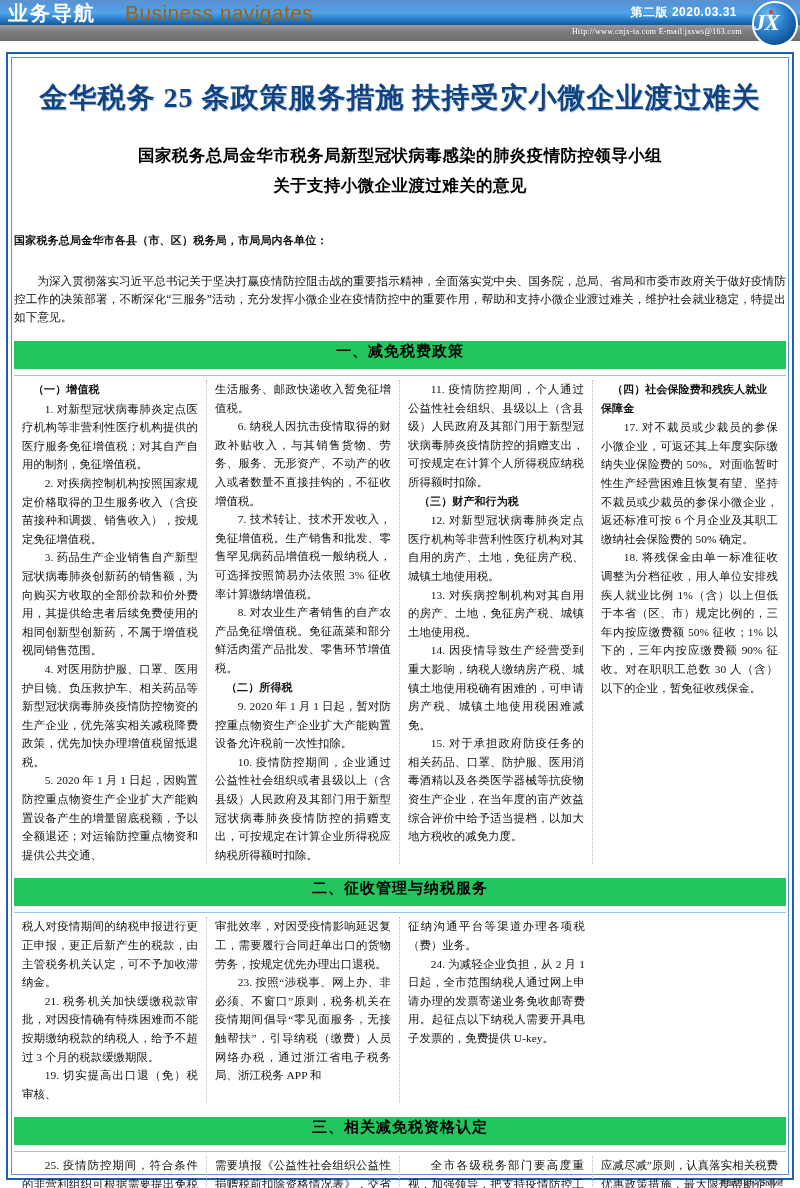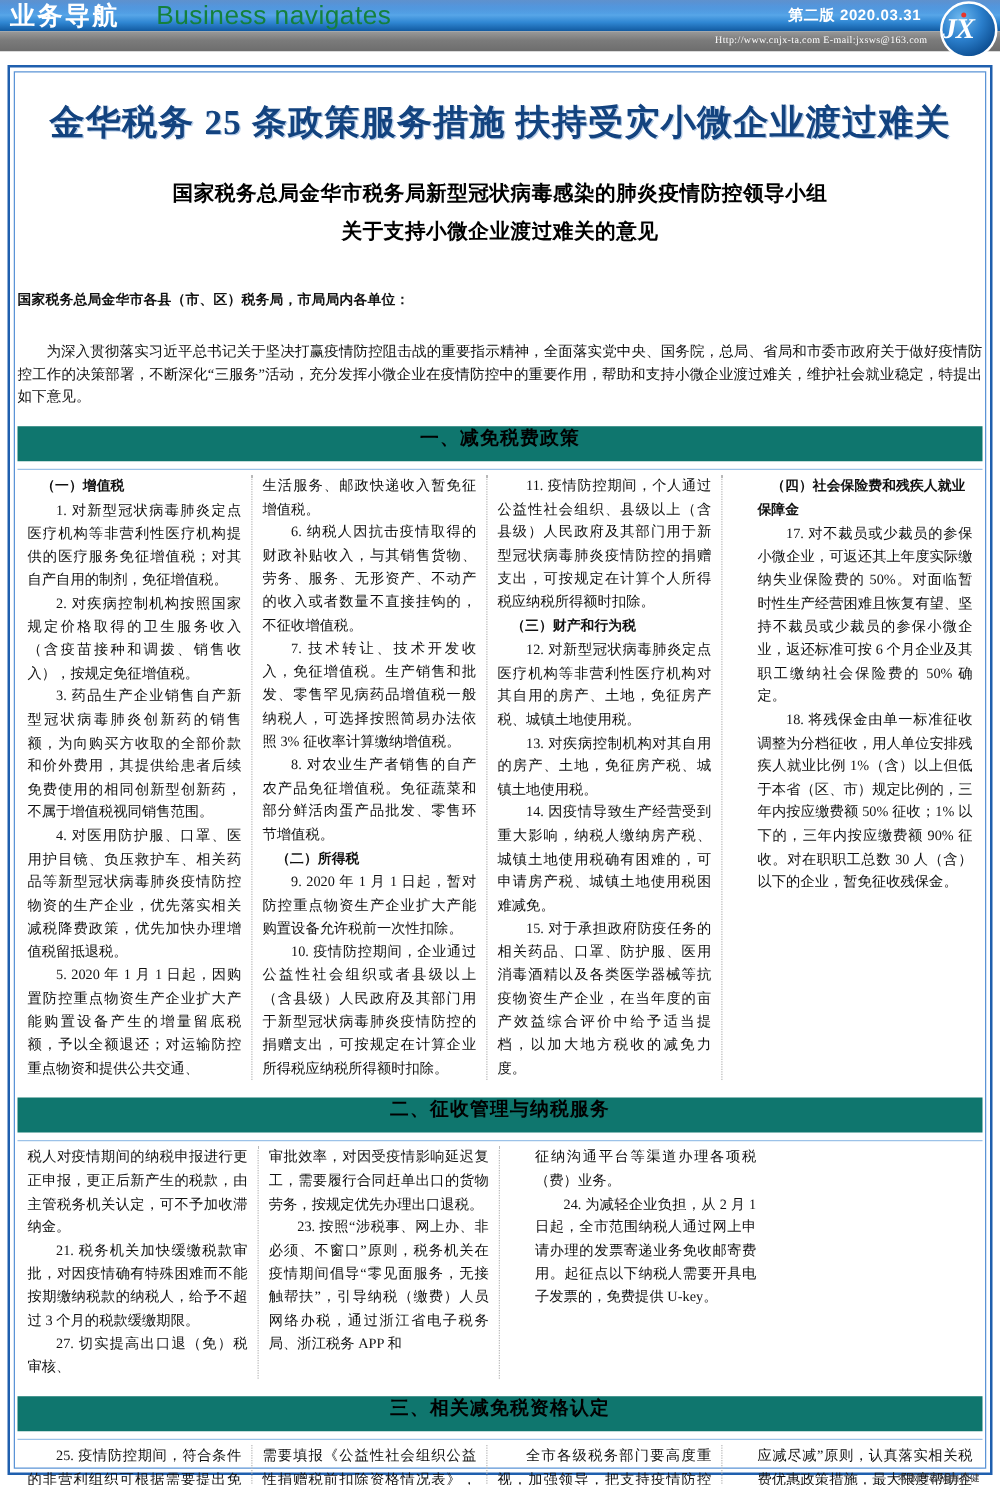--- a/index.html
+++ b/index.html
@@ -42,21 +42,21 @@
     font-weight: bold;
     color: #ffffff;
     letter-spacing: 2px;
     line-height: 24px;
   }
   .masthead-en {
     position: absolute;
     left: 125px; top: 0px;
     font-family: "Liberation Sans", sans-serif;
     font-size: 21px;
-    color: #15803d;
+    color: #a16207;
     line-height: 25px;
     letter-spacing: .4px;
   }
   .masthead-issue {
     position: absolute;
     right: 63px; top: 4px;
     font-family: "Liberation Sans", sans-serif;
     font-size: 12px;
     font-weight: bold;
     color: #ffffff;
@@ -183,21 +183,21 @@
     letter-spacing: .1px;
   }
 
   
   .section {
     margin-top: 14px;
   }
   .section-band {
     position: relative;
     height: 28px;
-    background: #0f766e;
+    background: #22c55e;
     margin-bottom: 6px;
   }
   .section-band-title {
     position: absolute;
     left: 0; right: 0; top: -3px;
     text-align: center;
     font-family: "Liberation Sans", sans-serif;
     font-weight: bold;
     font-size: 15px;
     color: #000;
@@ -214,21 +214,21 @@
   .cols {
     display: flex;
     gap: 0;
   }
   .col {
     width: 193px;
     box-sizing: border-box;
     padding: 0 8px;
     border-right: 1px dotted #b9b9b9;
   }
-  .col:last-child { border-right: none; margin-left: 20px; }
+  .col:last-child { border-right: none; }
 
   .sub {
     font-family: "Liberation Sans", sans-serif;
     font-weight: bold;
     font-size: 11px;
     line-height: 18.6px;
     text-indent: 1em;
     margin: 0 0 1px 0;
     letter-spacing: .1px;
   }
@@ -329,21 +329,21 @@
       </div>
       <div class="section">
         <div class="section-band">
           <div class="section-band-title">二、征收管理与纳税服务</div>
         </div>
         <div class="section-rule"></div>
         <div class="cols">
           <div class="col">
             <p class="para cont">税人对疫情期间的纳税申报进行更正申报，更正后新产生的税款，由主管税务机关认定，可不予加收滞纳金。</p>
             <p class="para">21. 税务机关加快缓缴税款审批，对因疫情确有特殊困难而不能按期缴纳税款的纳税人，给予不超过 3 个月的税款缓缴期限。</p>
-            <p class="para">27. 切实提高出口退（免）税审核、</p>
+            <p class="para">19. 切实提高出口退（免）税审核、</p>
           </div>
           <div class="col">
             <p class="para cont">审批效率，对因受疫情影响延迟复工，需要履行合同赶单出口的货物劳务，按规定优先办理出口退税。</p>
             <p class="para">23. 按照“涉税事、网上办、非必须、不窗口”原则，税务机关在疫情期间倡导“零见面服务，无接触帮扶”，引导纳税（缴费）人员网络办税，通过浙江省电子税务局、浙江税务 APP 和</p>
           </div>
           <div class="col">
             <p class="para cont">征纳沟通平台等渠道办理各项税（费）业务。</p>
             <p class="para">24. 为减轻企业负担，从 2 月 1 日起，全市范围纳税人通过网上申请办理的发票寄递业务免收邮寄费用。起征点以下纳税人需要开具电子发票的，免费提供 U-key。</p>
           </div>
         </div>

